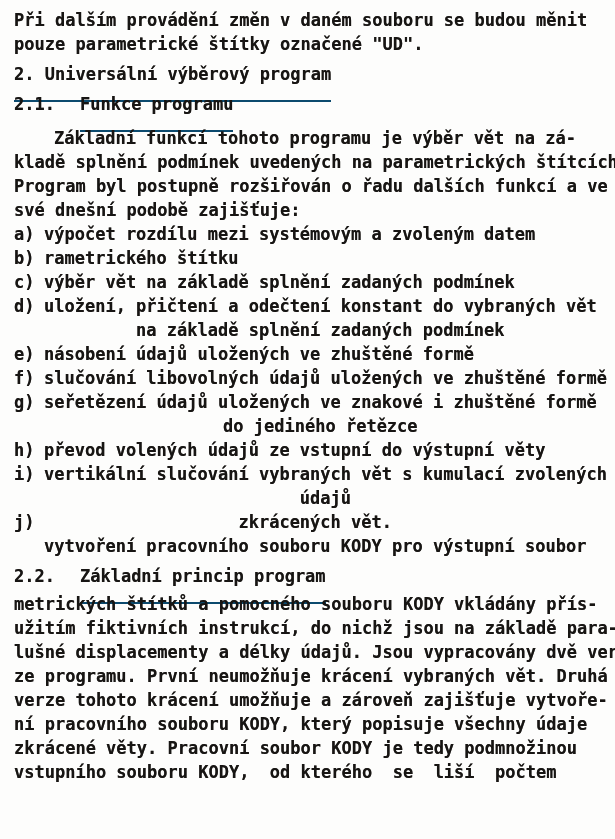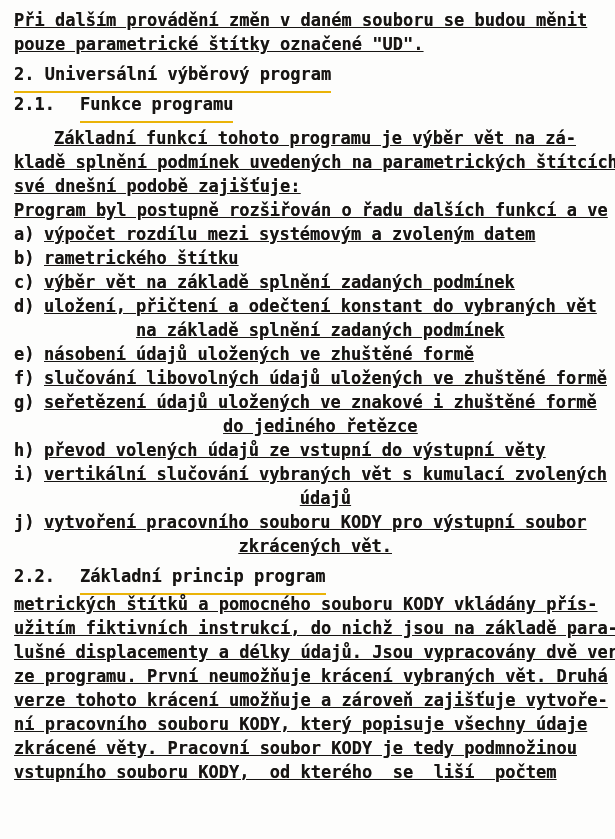--- a/index.html
+++ b/index.html
@@ -18,32 +18,31 @@
     font-family: "DejaVu Sans Mono", "Liberation Mono", monospace;
     font-weight: 700;
     font-size: 17px;
     line-height: 24px;
     color: #171513;
     text-shadow: 0 0 0.5px rgba(20,16,12,0.65);
   }
   .line {
     display: block;
     white-space: pre;
-    text-decoration: underline;
   }
   .para { margin: 0; }
   .para .first-indent { padding-left: 40px; margin-top: 10px; }
   .heading {
     margin: 6px 0 0 0;
     font-size: 17px;
     line-height: 24px;
   }
   .u {
-    border-bottom: 2px solid #eab308;
-    padding-bottom: 7px;
+    border-bottom: 2px solid #0c4a6e;
+    padding-bottom: 16px;
   }
   .heading .num { margin-right: 25px; }
   .list { margin: 0; }
   .li { display: flex; }
   .li-letter {
     flex: none;
     width: 30px;
     white-space: pre;
   }
   .li-text {
@@ -67,22 +66,22 @@
     <span class="u">2. Universální výběrový program</span>
   </p>
 
   <p class="heading">
     <span class="num">2.1.</span><span class="u">Funkce programu</span>
   </p>
 
   <p class="para mt-sm">
     <span class="line first-indent">Základní funkcí tohoto programu je výběr vět na zá-</span>
     <span class="line">kladě splnění podmínek uvedených na parametrických štítcích.</span>
+    <span class="line">Program byl postupně rozšiřován o řadu dalších funkcí a ve</span>
     <span class="line">své dnešní podobě zajišťuje:</span>
-    <span class="line">Program byl postupně rozšiřován o řadu dalších funkcí a ve</span>
   </p>
 
   <div class="list">
 
     <div class="li">
       <span class="li-letter">a)</span>
       <span class="li-text">
         <span class="line">výpočet rozdílu mezi systémovým a zvoleným datem</span>
       </span>
     </div>
@@ -142,22 +141,22 @@
       <span class="li-letter">i)</span>
       <span class="li-text">
         <span class="line">vertikální slučování vybraných vět s kumulací zvolených</span>
         <span class="line">údajů</span>
       </span>
     </div>
 
     <div class="li">
       <span class="li-letter">j)</span>
       <span class="li-text">
+        <span class="line">zkrácených vět.</span>
         <span class="line">vytvoření pracovního souboru KODY pro výstupní soubor</span>
-        <span class="line">zkrácených vět.</span>
       </span>
     </div>
 
   </div>
 
   <p class="heading">
     <span class="num">2.2.</span><span class="u">Základní princip program</span>
   </p>
 
   <p class="para mt-sm">

